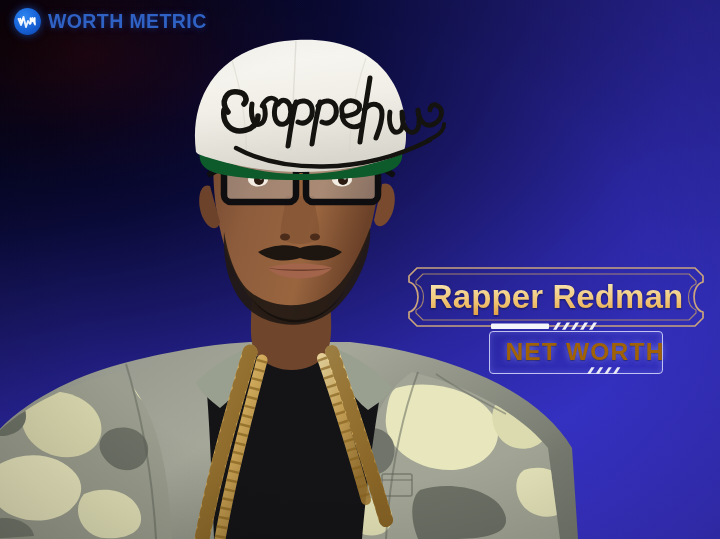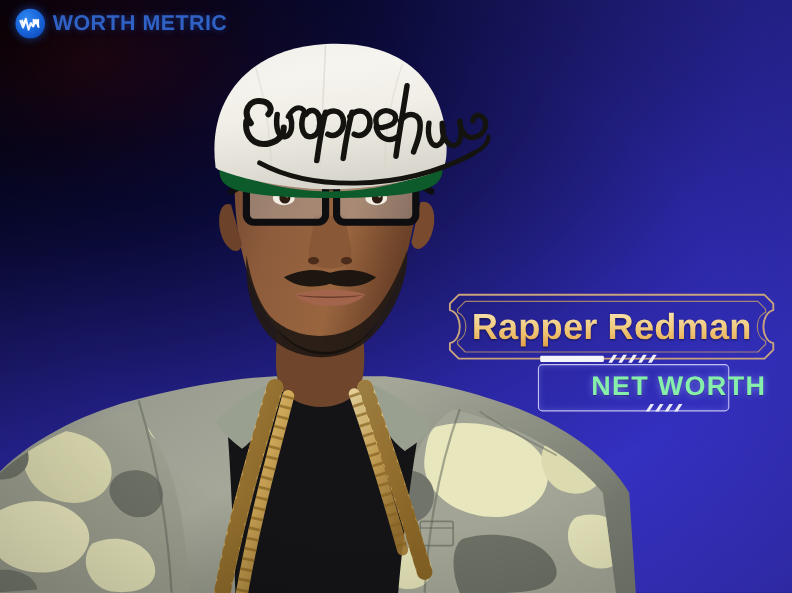--- a/index.html
+++ b/index.html
@@ -41,22 +41,22 @@
       background:linear-gradient(180deg,#fdf2d3 0%,#f7e3ae 26%,#f0c473 58%,#e1a043 82%,#d99a3c 100%);
       -webkit-background-clip:text;background-clip:text;color:transparent;
       -webkit-text-fill-color:transparent;
       filter:drop-shadow(0 1px 1px rgba(0,0,0,.45));}
 
   .nw-box{position:absolute;left:88px;top:69px;width:172px;height:41px;
       border:1.6px solid rgba(214,214,250,.88);border-radius:4px;
       box-shadow:0 0 7px rgba(150,160,255,.30) inset;}
   .nw-text{position:absolute;left:88px;top:69px;width:192px;height:41px;
       display:flex;align-items:center;justify-content:center;
-      font-size:24.5px;font-weight:bold;letter-spacing:1.2px;color:#86efac;
-      text-shadow:0 0 7px rgba(160,175,255,.6),0 1px 1px rgba(0,0,0,.4);white-space:nowrap;padding-left:32px;}
+      font-size:24.5px;font-weight:bold;letter-spacing:1.2px;color:#a16207;
+      text-shadow:0 0 7px rgba(160,175,255,.6),0 1px 1px rgba(0,0,0,.4);white-space:nowrap;}
   .deco{position:absolute;}
   .deco svg{display:block;}
   .deco-top{left:90px;top:59px;}
   .deco-bot{left:186px;top:104px;}
 </style>
 </head>
 <body>
 
 <div id="stage">
 

